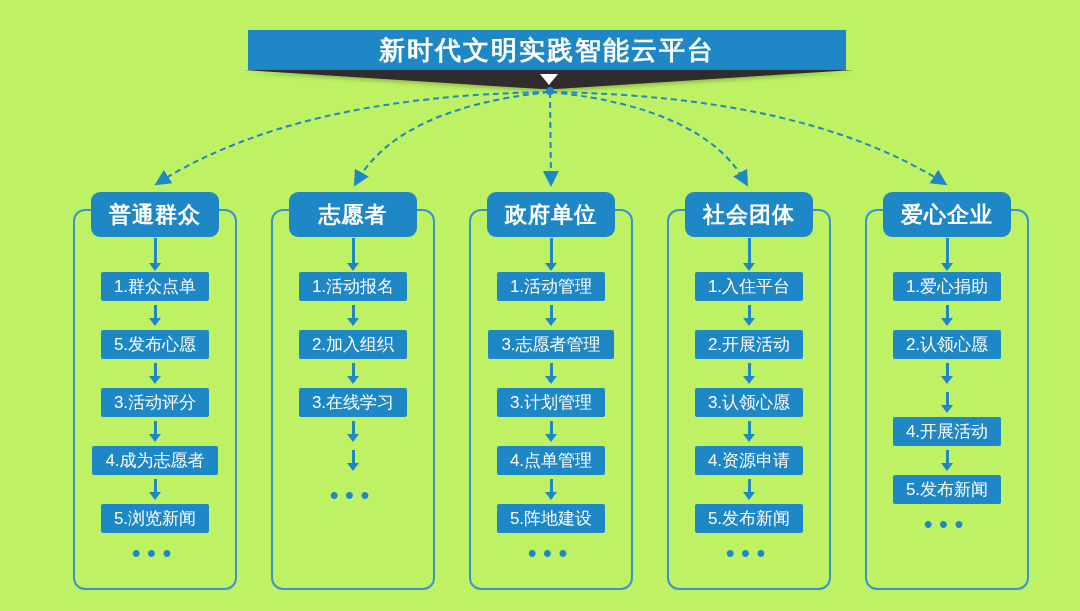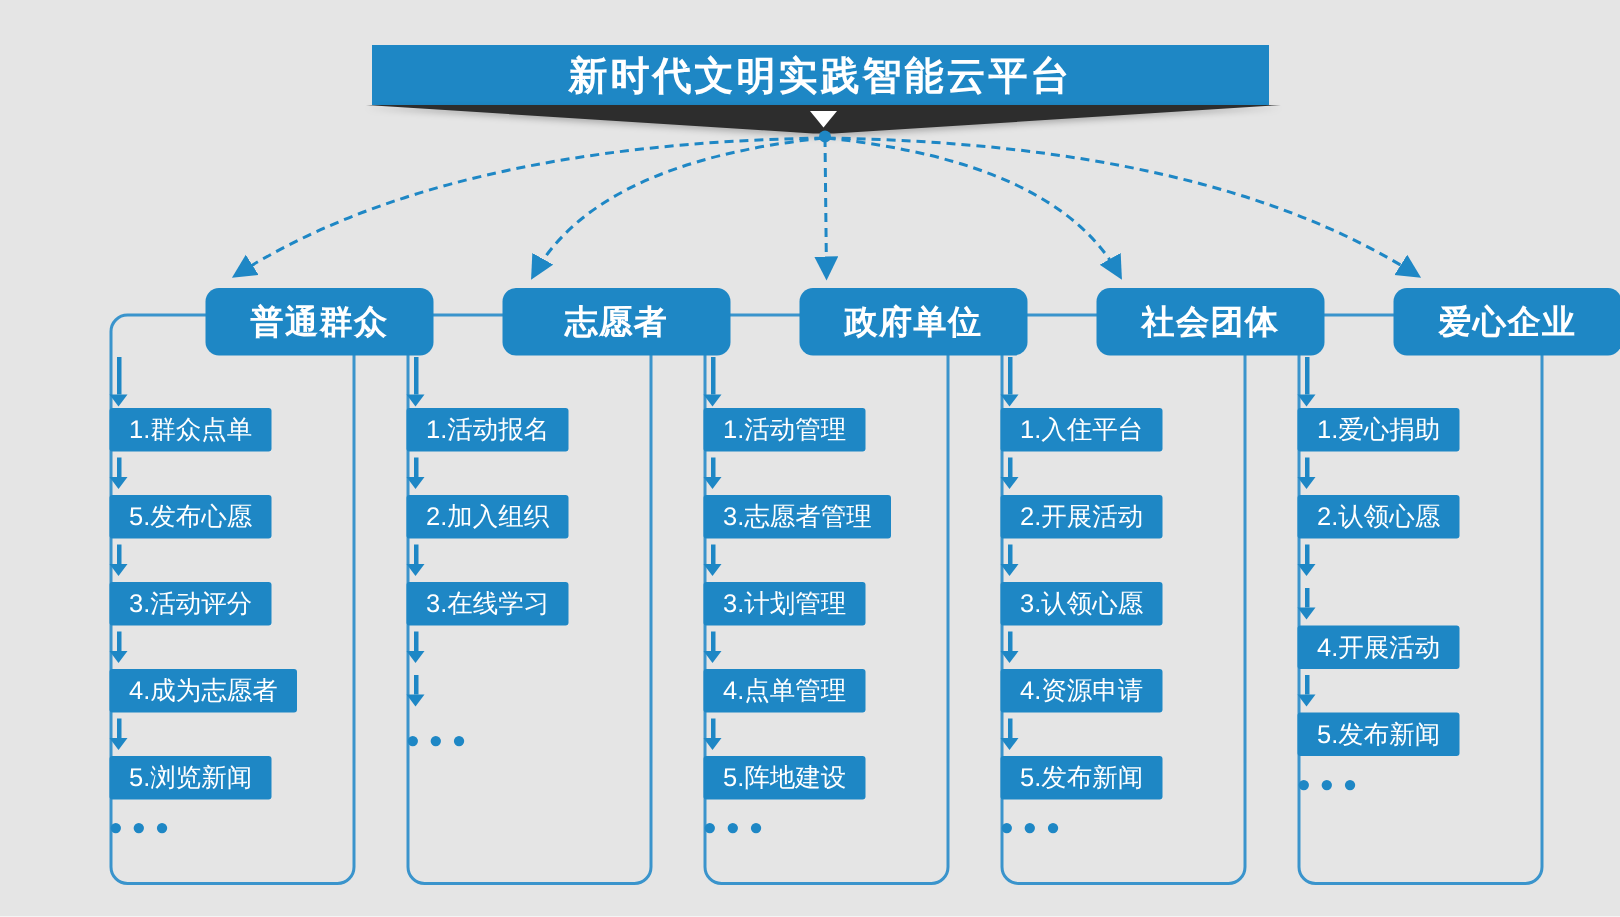--- a/index.html
+++ b/index.html
@@ -1,39 +1,39 @@
 <!DOCTYPE html>
 <html><head>
 <meta charset="utf-8">
 <style>
   html,body{margin:0;padding:0;background:#ffffff;}
   body{width:1080px;height:611px;position:relative;overflow:hidden;
        font-family:"Liberation Sans","DejaVu Sans",sans-serif;}
-  #canvas{position:absolute;inset:0;width:1080px;height:611px;background:#e5e5e5;}
+  #canvas{position:absolute;inset:0;width:1080px;height:611px;background:#bef264;}
 
   
   .banner{position:absolute;left:248px;top:30px;width:598px;height:40px;
           background:#1e87c5;display:flex;align-items:center;justify-content:center;}
   .banner-title{color:#ffffff;font-size:26px;font-weight:bold;letter-spacing:2px;white-space:nowrap;}
   .ribbon-svg{position:absolute;left:244px;top:70px;width:610px;height:26px;
               filter:drop-shadow(0 2px 2px rgba(0,0,0,0.25));}
 
   
   .curves-svg{position:absolute;left:0;top:0;width:1080px;height:611px;pointer-events:none;}
 
   
   .col{position:absolute;top:192px;width:164px;height:398px;}
   .col-outline{position:absolute;left:0;right:0;top:17px;bottom:0;
                border:2px solid #3a94cc;border-radius:12px;background:transparent;}
-  .col-header{position:absolute;left:18px;top:0;width:152px;height:45px;
+  .col-header{position:absolute;left:18px;top:0;width:128px;height:45px;
               background:#1e87c5;border-radius:9px;color:#ffffff;font-size:22px;
               font-weight:bold;display:flex;align-items:center;justify-content:center;
-              letter-spacing:1px;white-space:nowrap;z-index:2;margin-left:46px;}
+              letter-spacing:1px;white-space:nowrap;z-index:2;}
   .col-flow{position:absolute;left:0;top:45px;width:100%;display:flex;
-            flex-direction:column;align-items:flex-start;z-index:1;}
+            flex-direction:column;align-items:center;z-index:1;}
   .step{background:#1e87c5;color:#ffffff;font-size:17px;line-height:29px;height:29px;
         padding:0 13px;border-radius:2px;white-space:nowrap;text-align:center;}
   .arrow{display:flex;flex-direction:column;align-items:center;margin:4px 0;}
   .arrow .line{width:3px;height:13px;background:#1e87c5;}
   .arrow .head{width:0;height:0;border-left:6px solid transparent;
                border-right:6px solid transparent;border-top:8px solid #1e87c5;}
   .arrow.tall{margin:1px 0;}
   .arrow.tall .line{height:25px;}
   .dots{margin-top:13px;color:#1e87c5;font-size:24px;font-weight:bold;
         letter-spacing:7px;line-height:14px;}

